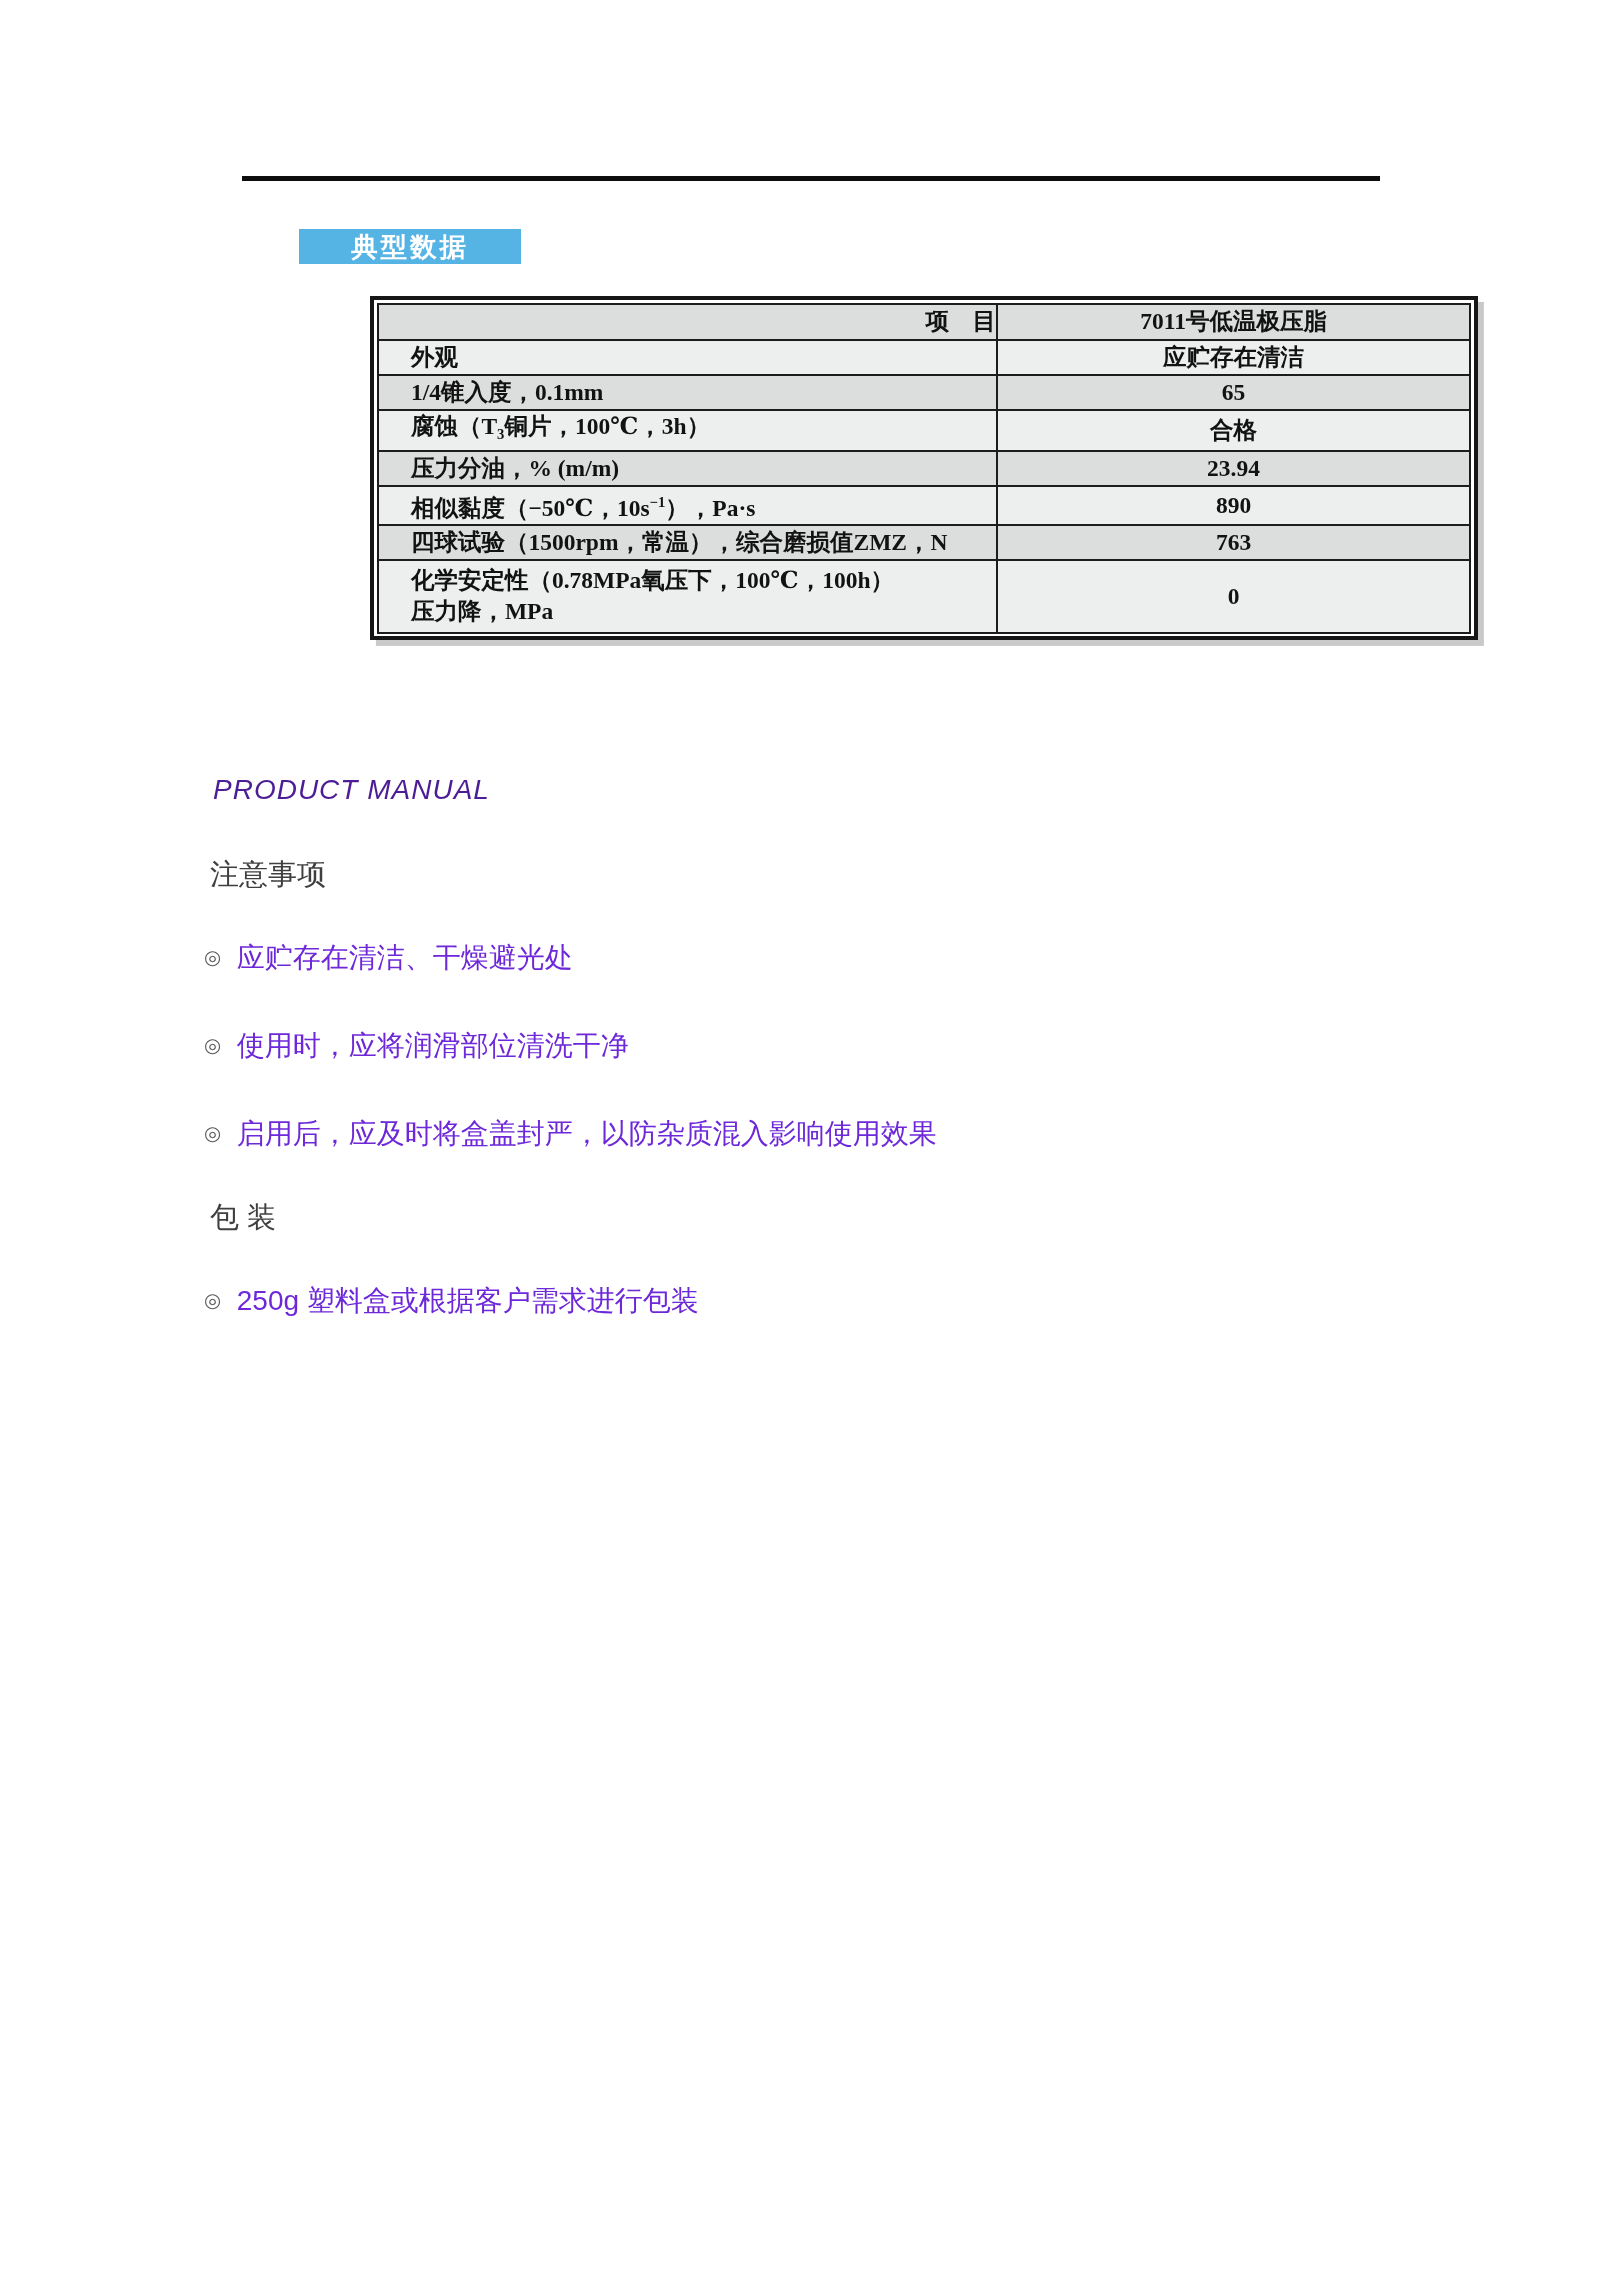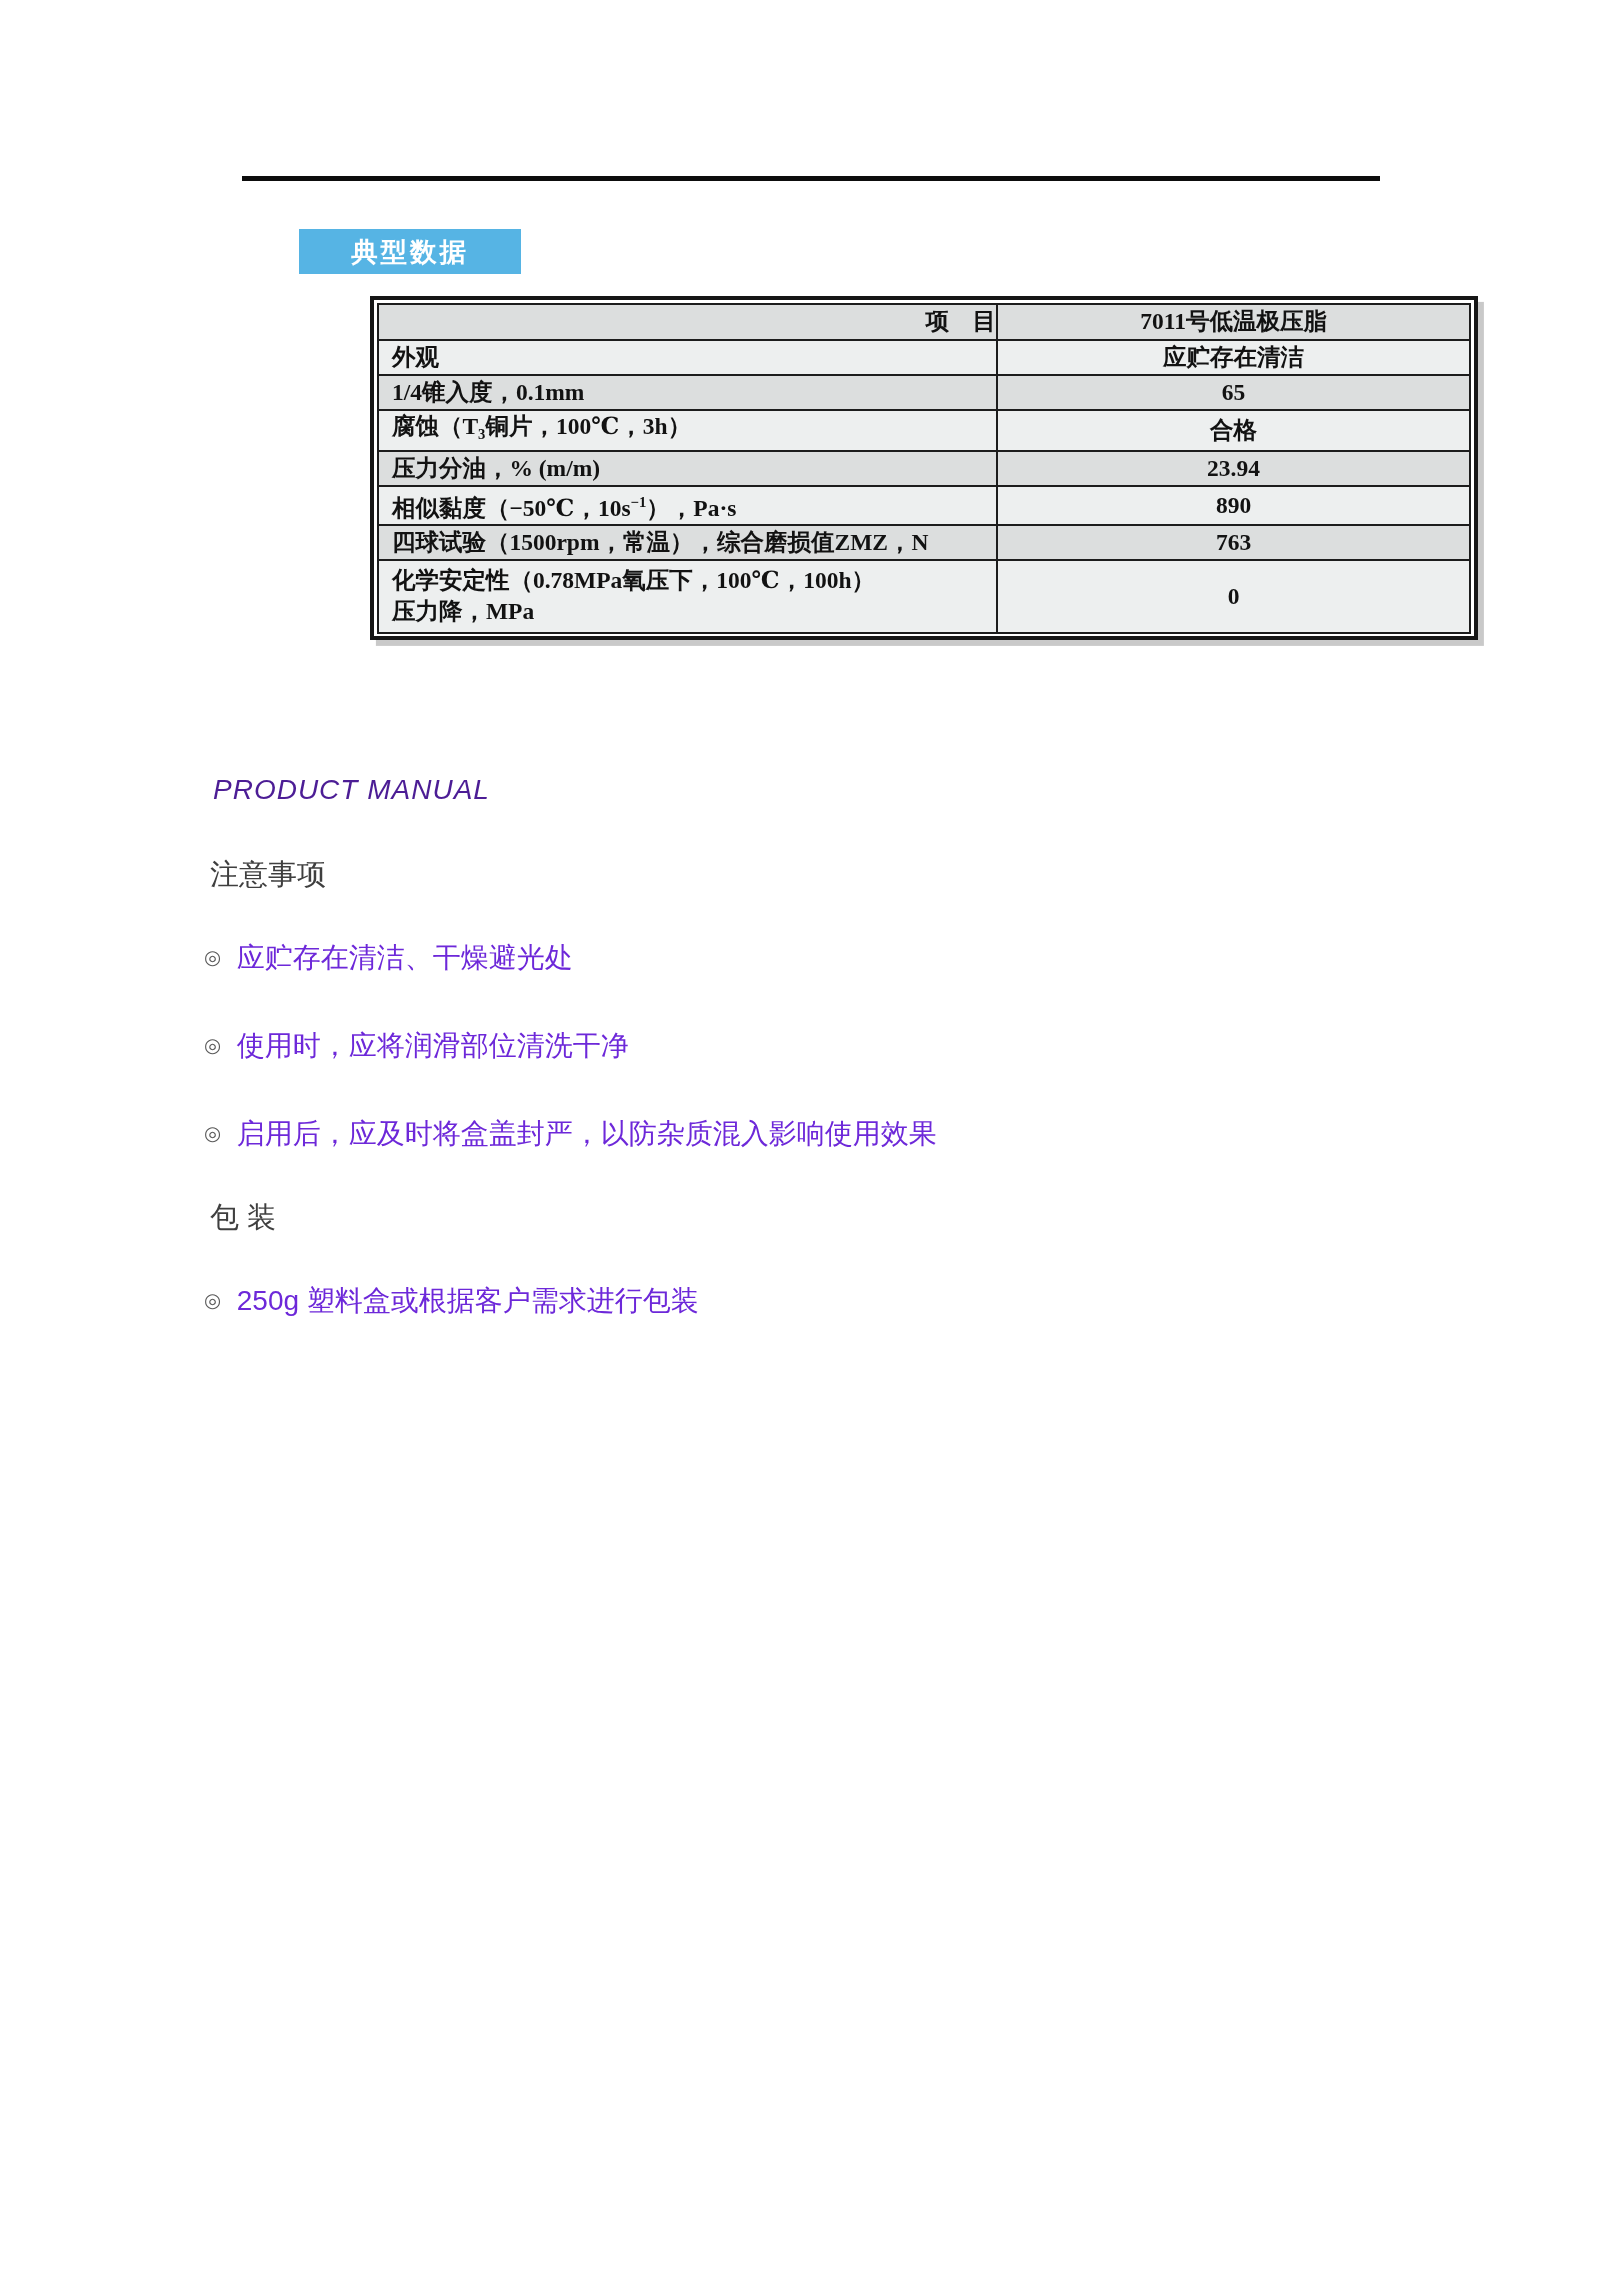--- a/index.html
+++ b/index.html
@@ -22,21 +22,21 @@
     top: 176px;
     width: 1138px;
     height: 4.9px;
     background: #0d0d0d;
   }
   .section-label {
     position: absolute;
     left: 299px;
     top: 229px;
     width: 222px;
-    height: 45px;
+    height: 35px;
     background: #56B4E4;
     display: flex;
     align-items: center;
     justify-content: center;
   }
   .section-label span {
     color: #ffffff;
     font-size: 26.5px;
     font-weight: bold;
     letter-spacing: 2.9px;
@@ -65,21 +65,21 @@
     font-size: 23.5px;
     color: #121212;
     line-height: 31px;
     padding: 0;
   }
   .tablebox thead tr { height: 36px; background: var(--row-dark, #DCDEDE); }
   .tablebox tbody tr { height: 35px; }
   .tablebox tbody tr:nth-child(odd)  { background: var(--row-light, #EDEFEF); }
   .tablebox tbody tr:nth-child(even) { background: var(--row-dark, #DCDEDE); }
   .tablebox tbody tr:last-child { height: 73px; }
-  .tablebox .c1 { width: 56.5%; text-align: left; padding-left: 13px; }
+  .tablebox .c1 { width: 56.5%; text-align: left; padding-left: 32px; }
   .tablebox th.c1 { text-align: right; padding-left: 0; }
   .tablebox .c2 { text-align: center; }
   .tablebox sub { font-size: 14.7px; vertical-align: -4.9px; }
   .tablebox sup { font-size: 14.7px; vertical-align: 8.8px; }
   .manual-title {
     position: absolute;
     left: 213px;
     top: 774px;
     font-size: 28px;
     font-style: italic;

